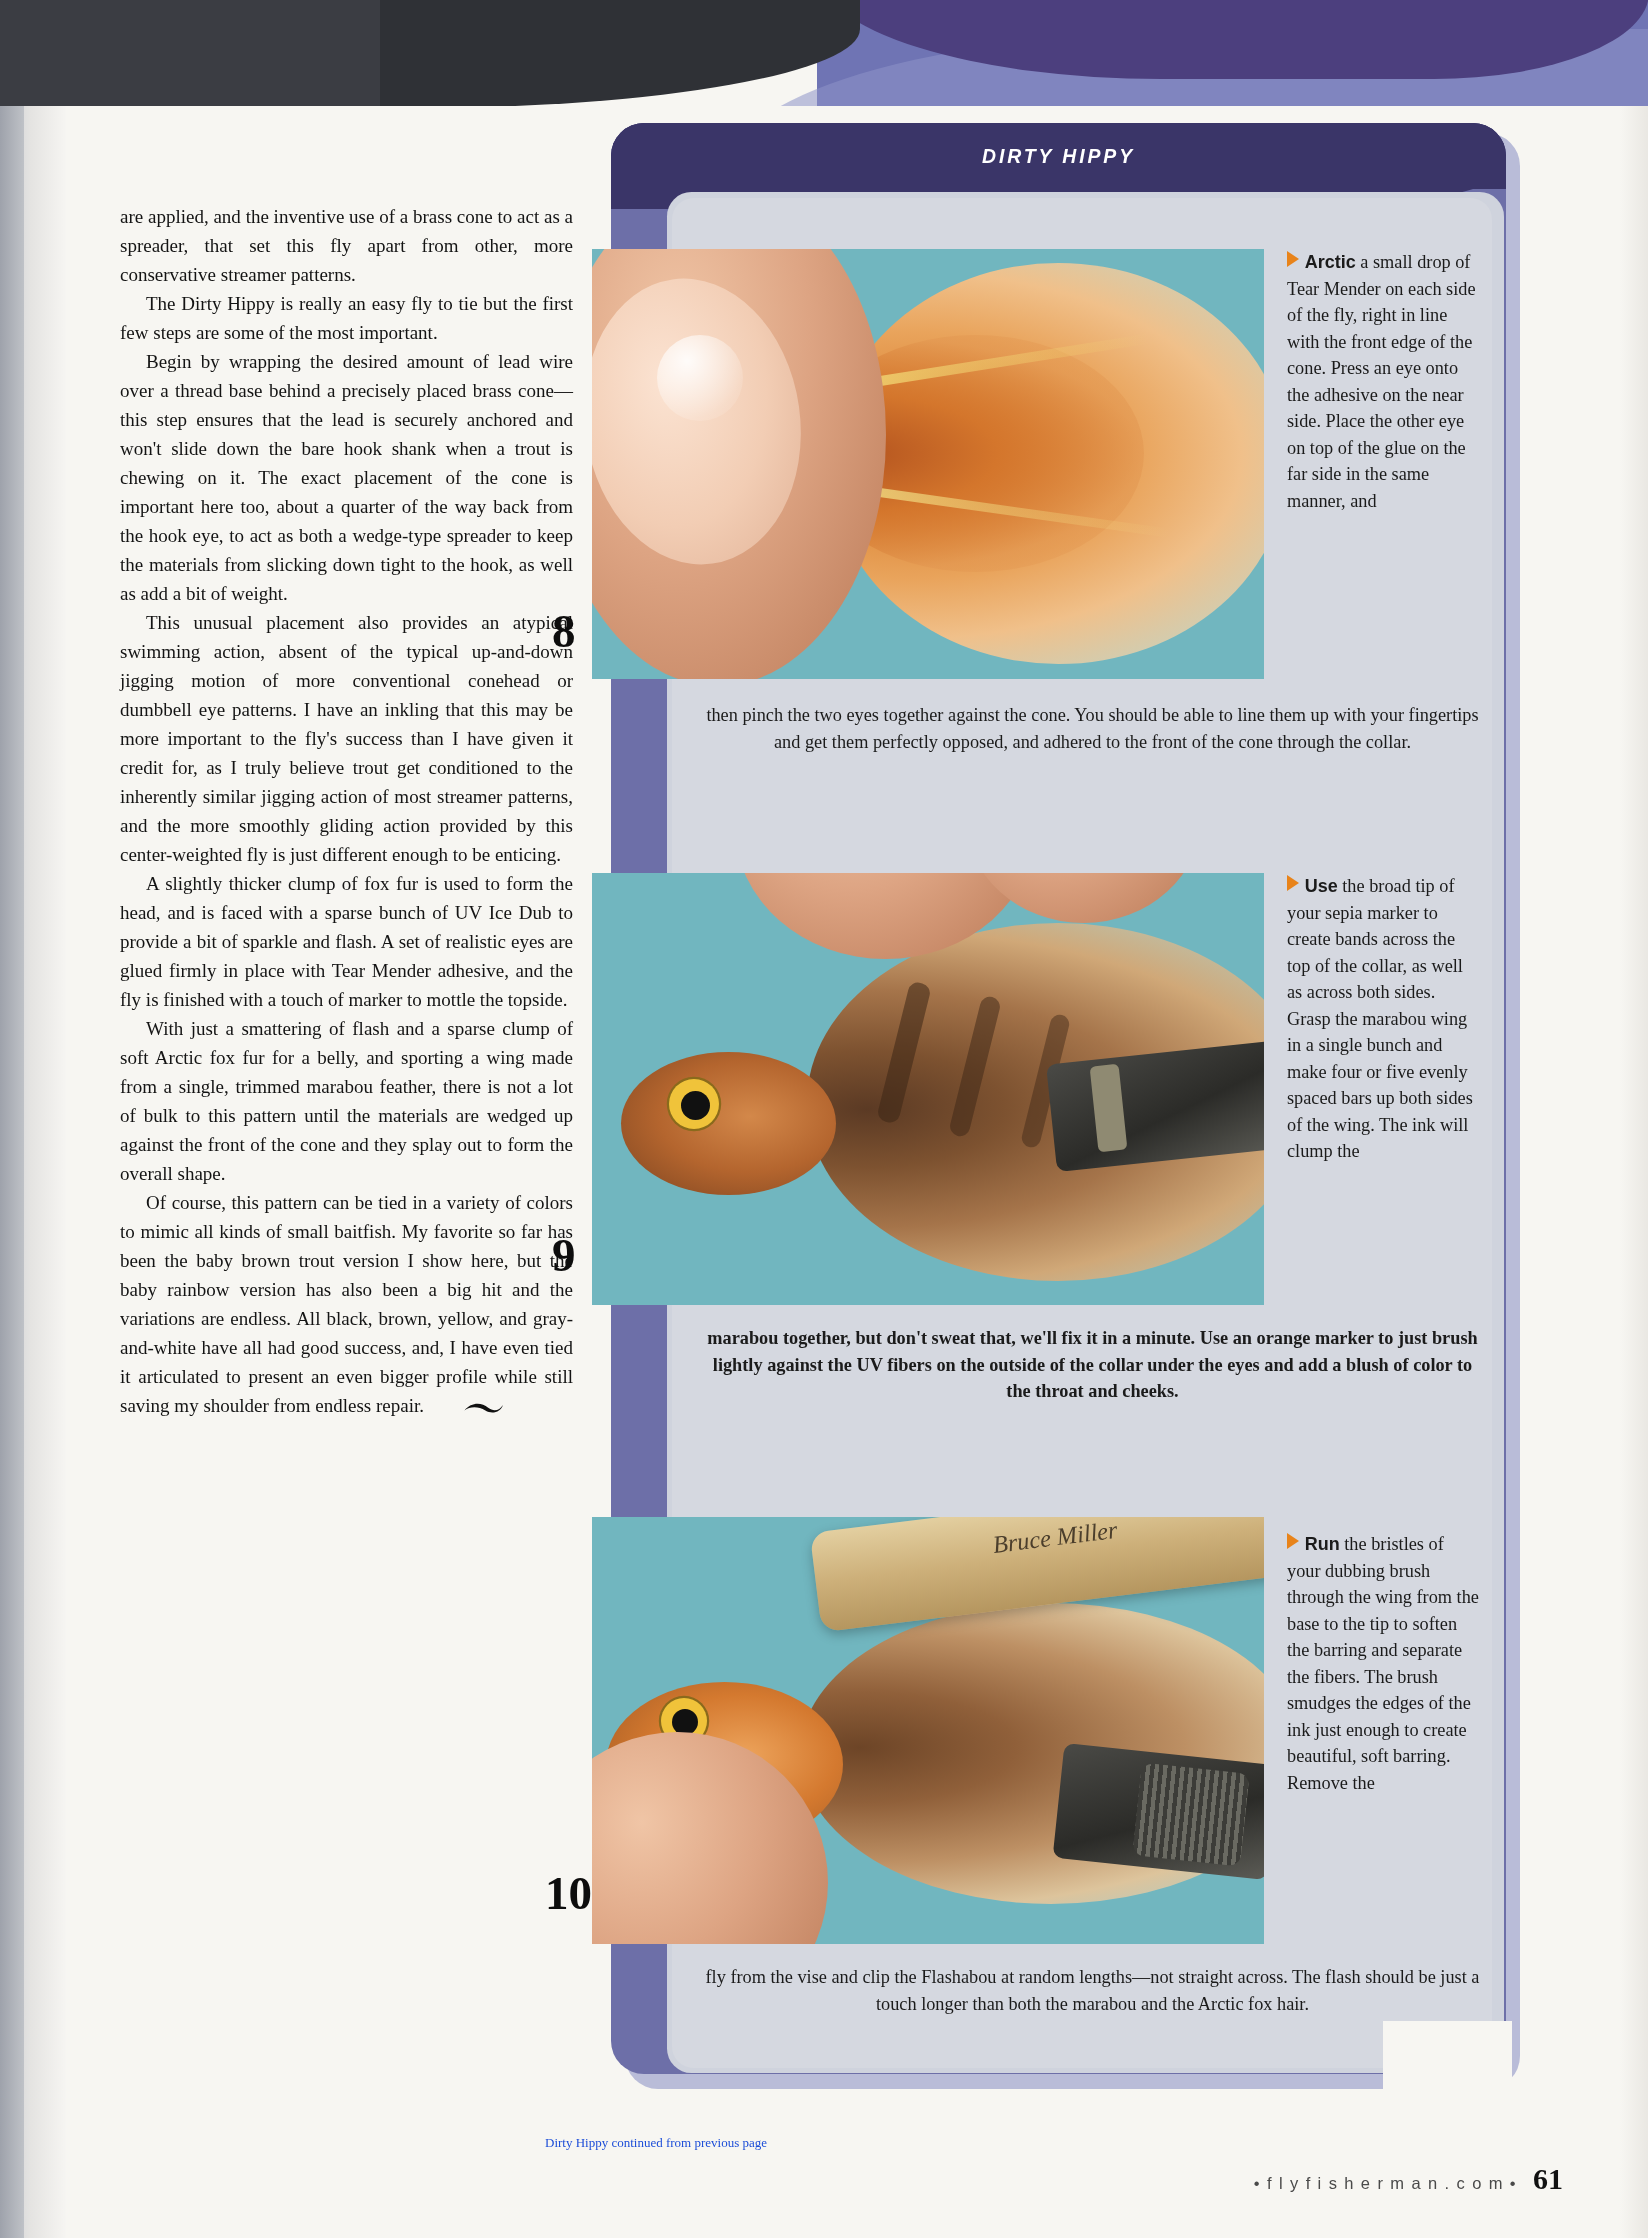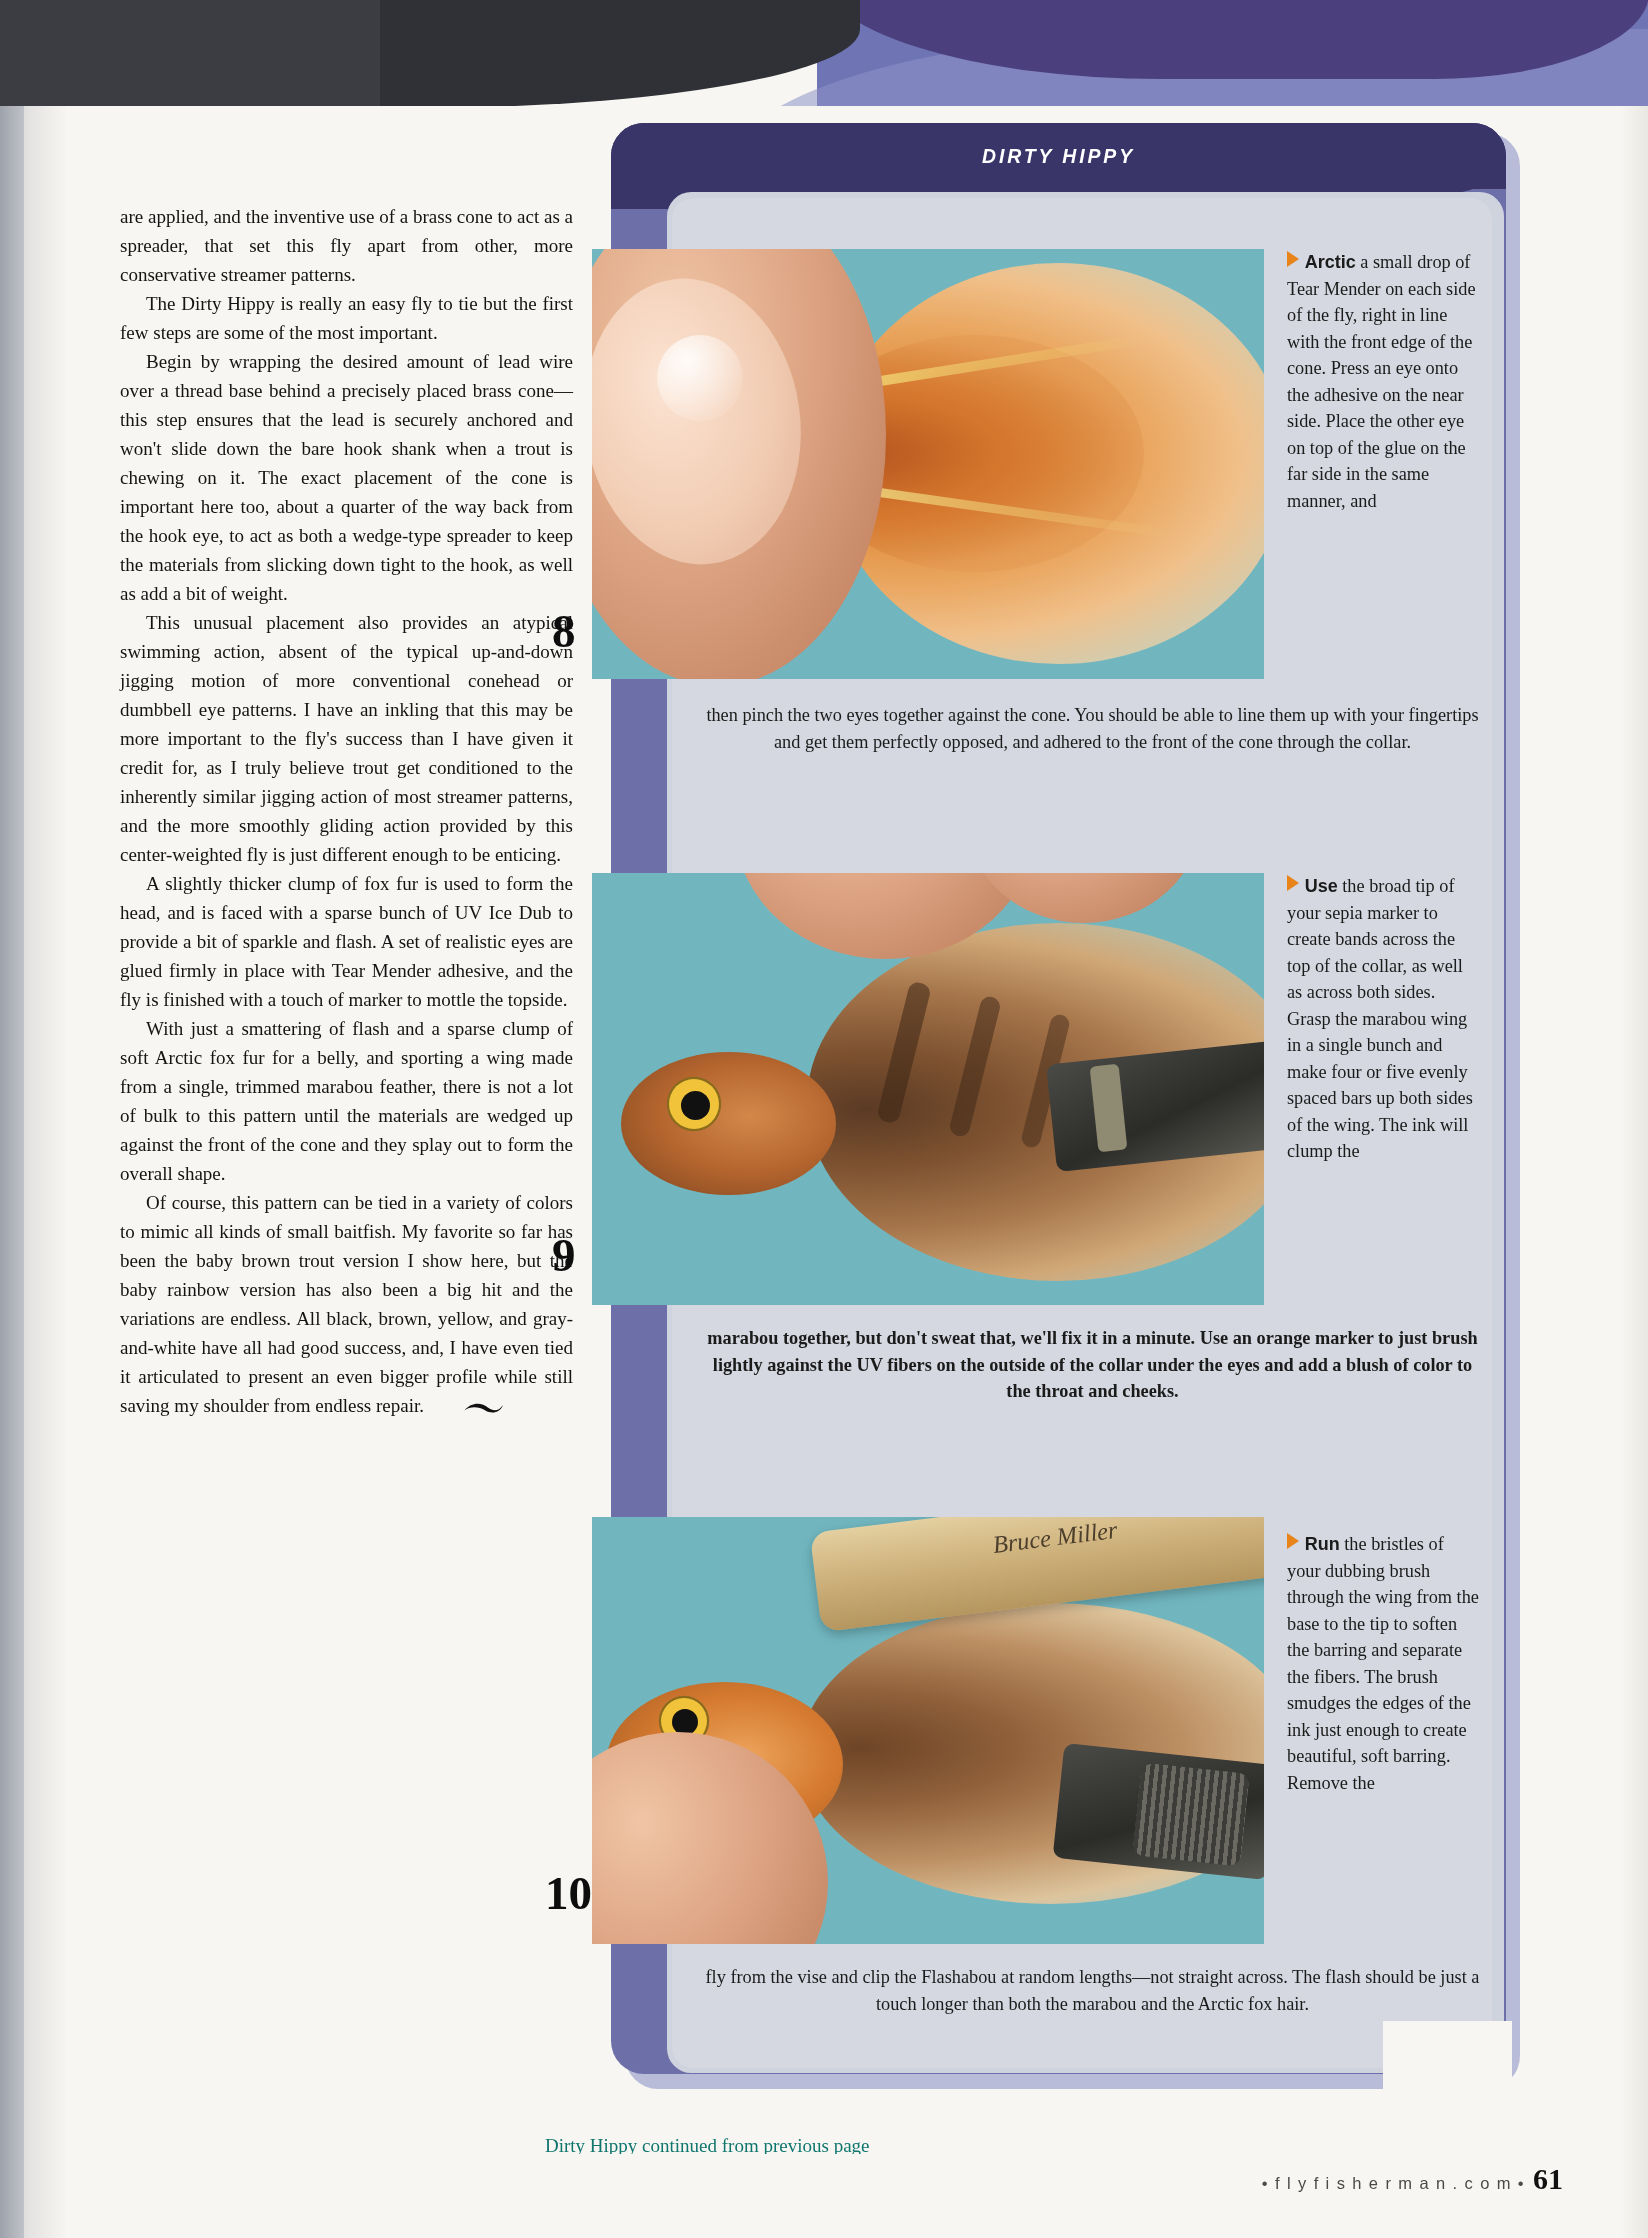--- a/index.html
+++ b/index.html
@@ -256,35 +256,35 @@
   .footer {
     position: absolute;
     right: 86px;
     bottom: 43px;
     font-family: "Liberation Sans", sans-serif;
     font-size: 16.5px;
     letter-spacing: 1.4px;
     color: #4a4a4a;
     display: flex;
     align-items: baseline;
-    gap: 8px;
+    gap: 16px;
   }
   .footer .pageno {
     font-family: "Liberation Serif", serif;
     font-weight: bold;
     font-size: 30px;
     color: #111;
     letter-spacing: 0;
   }
   .faint-line {
     position: absolute;
     left: 545px; bottom: 85px;
     width: 645px; height: 18.6px;
-    color: #0f766e;
-    font-size: 19px;
+    color: #1d4ed8;
+    font-size: 13px;
     font-family: "Liberation Serif", serif;
     overflow: hidden;
   }
   .edge-shadow-right {
     position: absolute;
     right: 0; top: 0; width: 29px; height: 2239px;
     background: linear-gradient(to left, #e9e7e2 0%, rgba(255,255,255,0) 100%);
   }
 </style>
 </head>

